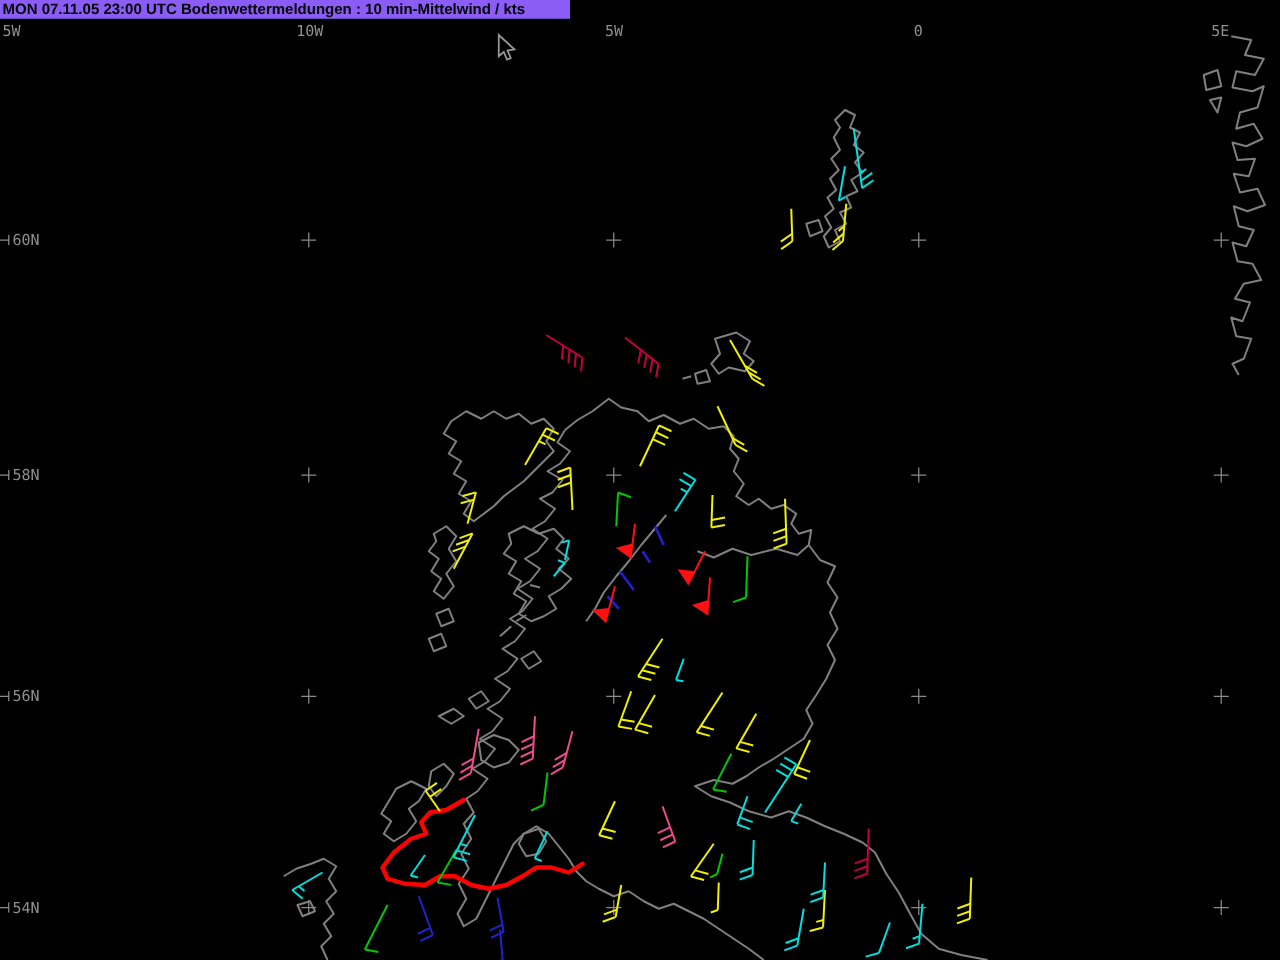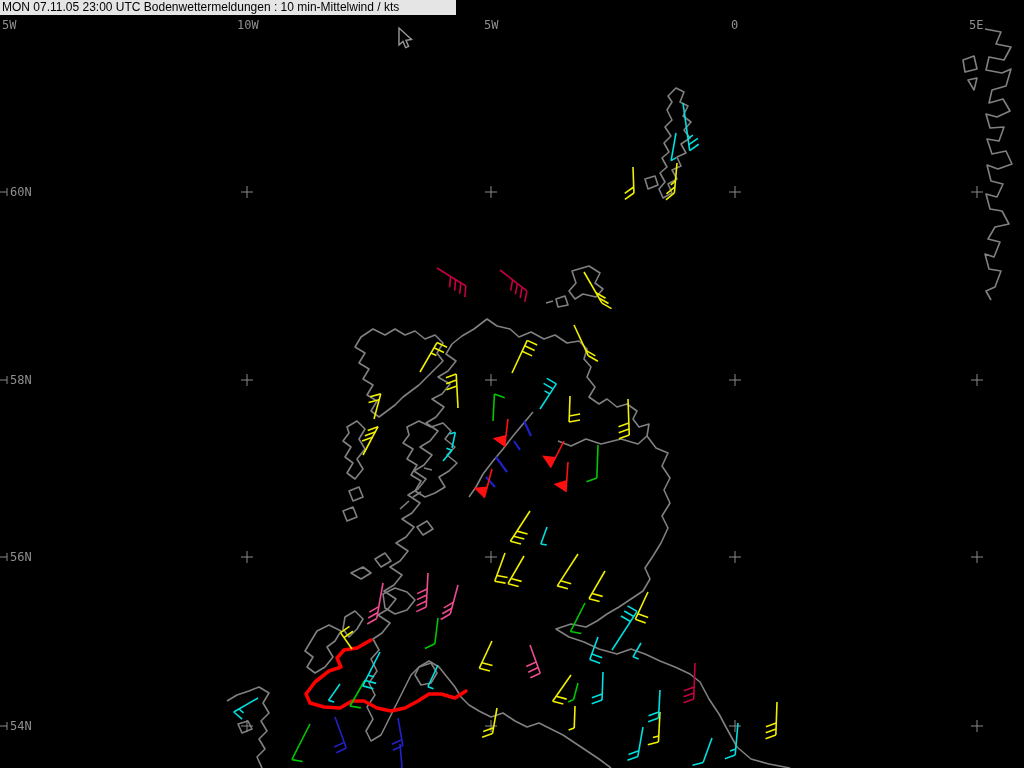--- a/index.html
+++ b/index.html
@@ -1,19 +1,19 @@
 <!DOCTYPE html>
 <html><head>
 <meta charset="utf-8">
 <style>
   html,body{margin:0;padding:0;background:#000;}
   #screen{position:relative;width:1024px;height:768px;background:#000;overflow:hidden;
           font-family:"DejaVu Sans Mono",monospace;}
-  #titlebar{position:absolute;left:0;top:0;width:456px;height:15px;background:#e5e5e5;color:#000;
-            font-family:"Liberation Sans",sans-serif;font-weight:normal;font-size:12px;line-height:15px;
+  #titlebar{position:absolute;left:0;top:0;width:456px;height:15px;background:#8b5cf6;color:#000;
+            font-family:"Liberation Sans",sans-serif;font-weight:bold;font-size:12px;line-height:15px;
             padding-left:2px;box-sizing:border-box;white-space:nowrap;overflow:hidden;}
   svg{position:absolute;left:0;top:0;}
   text{font-family:"DejaVu Sans Mono",monospace;font-size:12px;}
 </style>
 </head>
 <body>
 
 <div id="screen">
   <svg id="map" width="1024" height="768" viewBox="0 0 1024 768">
       <g>

